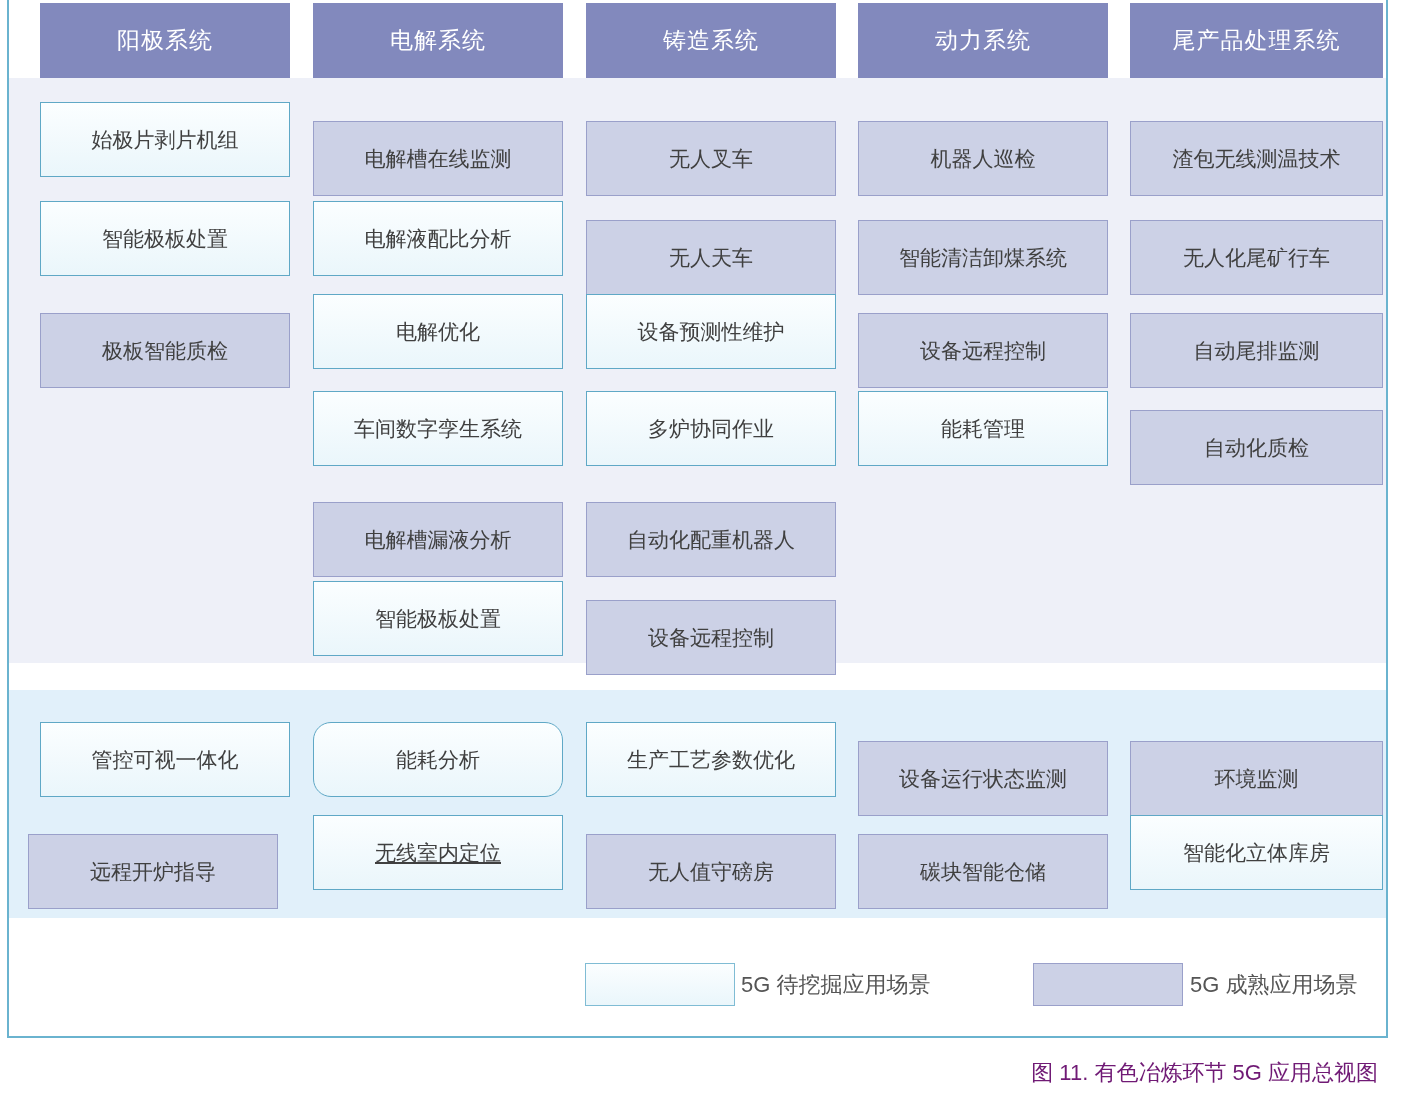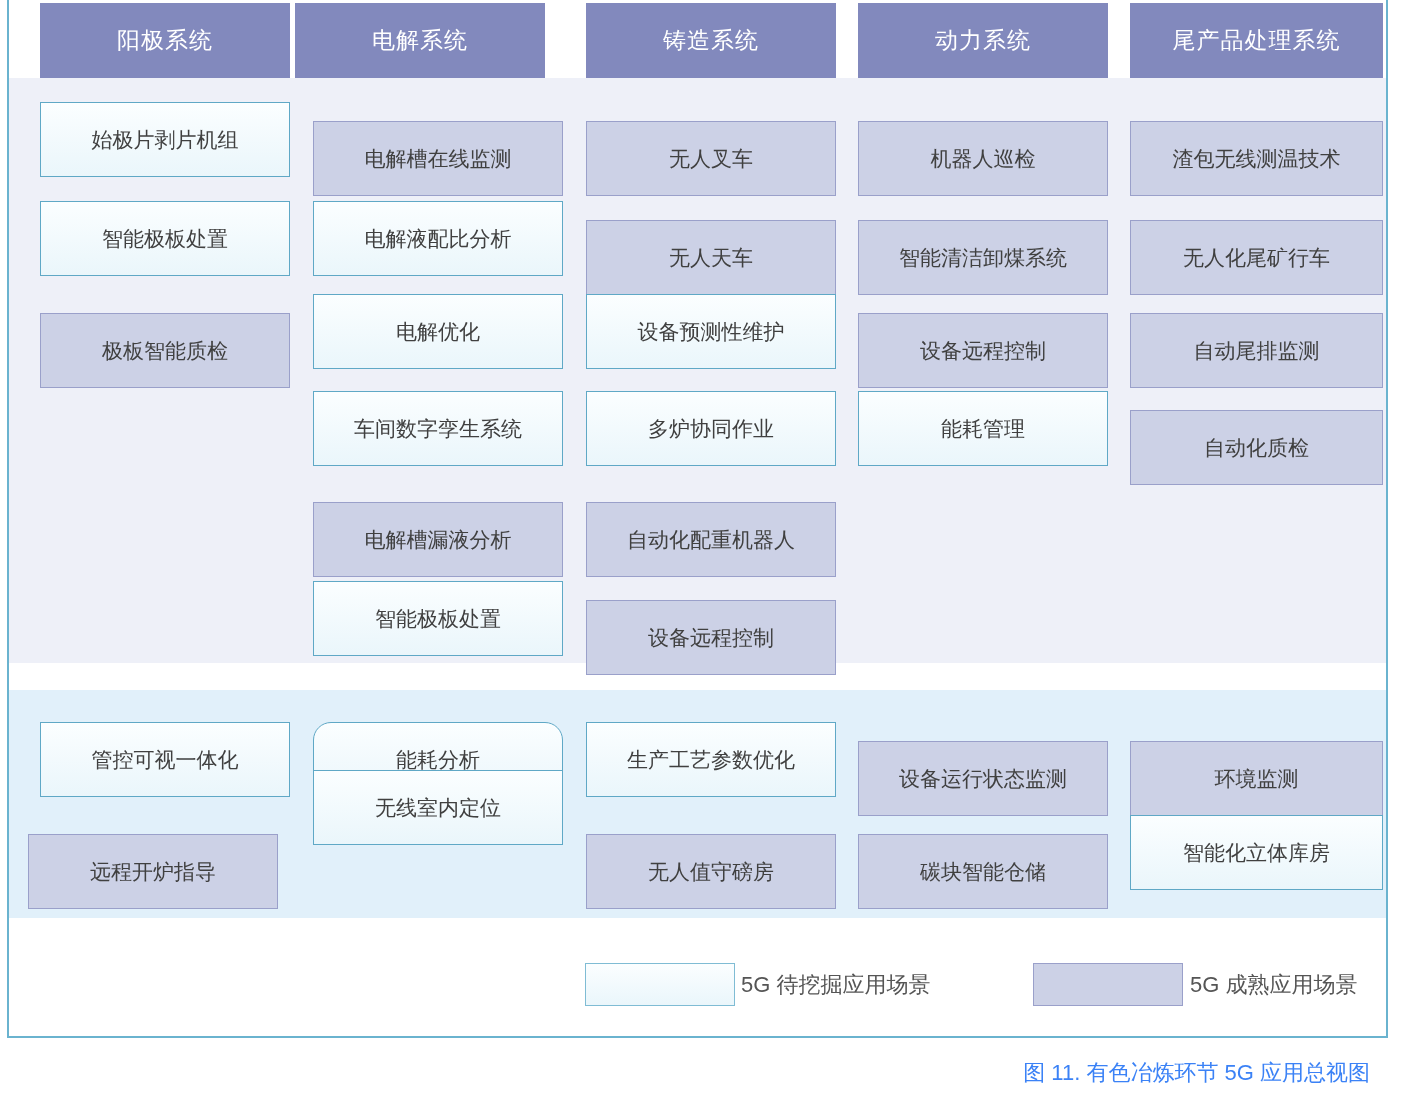--- a/index.html
+++ b/index.html
@@ -126,41 +126,41 @@
     display: flex;
     align-items: center;
     font-size: 22px;
     color: #555555;
     white-space: nowrap;
   }
 
   
   .caption {
     position: absolute;
-    right: 56px;
+    right: 48px;
     top: 1058px;
     font-size: 22px;
-    color: #3b82f6;
+    color: #701a75;
     white-space: nowrap;
   }
 </style>
 </head>
 <body>
 
 <div id="root">
 
   <div class="frame"></div>
   <div class="frame-topleft"></div>
 
   <div class="band band-upper"></div>
   <div class="band band-lower"></div>
 
   <div class="headers" id="headers-layer">
       <div class="col-header" style="left: 40px; width: 250px;">阳极系统</div>
-      <div class="col-header" style="left: 295px; width: 250px;">电解系统</div>
+      <div class="col-header" style="left: 313px; width: 250px;">电解系统</div>
       <div class="col-header" style="left: 586px; width: 250px;">铸造系统</div>
       <div class="col-header" style="left: 858px; width: 250px;">动力系统</div>
       <div class="col-header" style="left: 1130px; width: 253px;">尾产品处理系统</div>
     </div>
   <div id="cells-layer">
       <div class="cell light" style="left: 40px; width: 250px; top: 96px; height: 75px;">始极片剥片机组</div>
       <div class="cell light" style="left: 40px; width: 250px; top: 195px; height: 75px;">智能极板处置</div>
       <div class="cell dark" style="left: 40px; width: 250px; top: 288px; height: 75px;">极板智能质检</div>
       <div class="cell dark" style="left: 313px; width: 250px; top: 96px; height: 75px;">电解槽在线监测</div>
       <div class="cell light" style="left: 313px; width: 250px; top: 195px; height: 75px;">电解液配比分析</div>
@@ -178,21 +178,21 @@
       <div class="cell dark" style="left: 858px; width: 250px; top: 195px; height: 75px;">智能清洁卸煤系统</div>
       <div class="cell dark" style="left: 858px; width: 250px; top: 288px; height: 75px;">设备远程控制</div>
       <div class="cell light" style="left: 858px; width: 250px; top: 385px; height: 75px;">能耗管理</div>
       <div class="cell dark" style="left: 1130px; width: 253px; top: 96px; height: 75px;">渣包无线测温技术</div>
       <div class="cell dark" style="left: 1130px; width: 253px; top: 195px; height: 75px;">无人化尾矿行车</div>
       <div class="cell dark" style="left: 1130px; width: 253px; top: 288px; height: 75px;">自动尾排监测</div>
       <div class="cell dark" style="left: 1130px; width: 253px; top: 385px; height: 75px;">自动化质检</div>
       <div class="cell light" style="left: 40px; width: 250px; top: 716px; height: 75px;">管控可视一体化</div>
       <div class="cell dark" style="left: 28px; width: 250px; top: 809px; height: 75px;">远程开炉指导</div>
       <div class="cell light" style="left: 313px; width: 250px; top: 716px; height: 75px; border-radius: 18px;">能耗分析</div>
-      <div class="cell light" style="left: 313px; width: 250px; top: 764px; height: 75px;">无线室内定位</div>
+      <div class="cell light" style="left: 313px; width: 250px; top: 809px; height: 75px; text-decoration: underline;">无线室内定位</div>
       <div class="cell light" style="left: 586px; width: 250px; top: 716px; height: 75px;">生产工艺参数优化</div>
       <div class="cell dark" style="left: 586px; width: 250px; top: 809px; height: 75px;">无人值守磅房</div>
       <div class="cell dark" style="left: 858px; width: 250px; top: 716px; height: 75px;">设备运行状态监测</div>
       <div class="cell dark" style="left: 858px; width: 250px; top: 809px; height: 75px;">碳块智能仓储</div>
       <div class="cell dark" style="left: 1130px; width: 253px; top: 716px; height: 75px;">环境监测</div>
       <div class="cell light" style="left: 1130px; width: 253px; top: 809px; height: 75px;">智能化立体库房</div>
     </div>
 
   <div class="legend" id="legend-layer">
       <div class="legend-swatch light" style="left: 585px;"></div>

